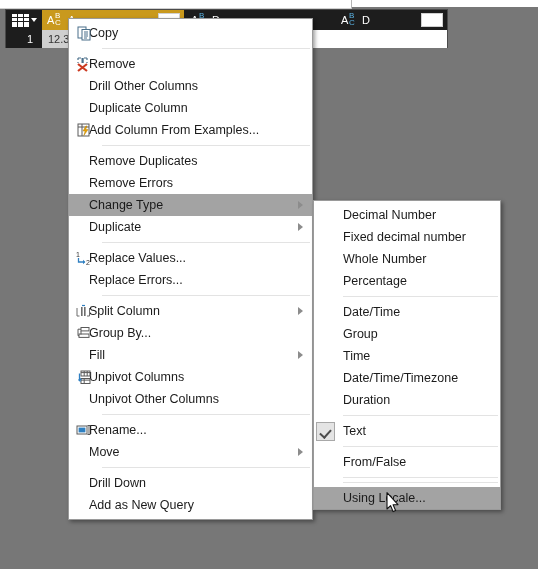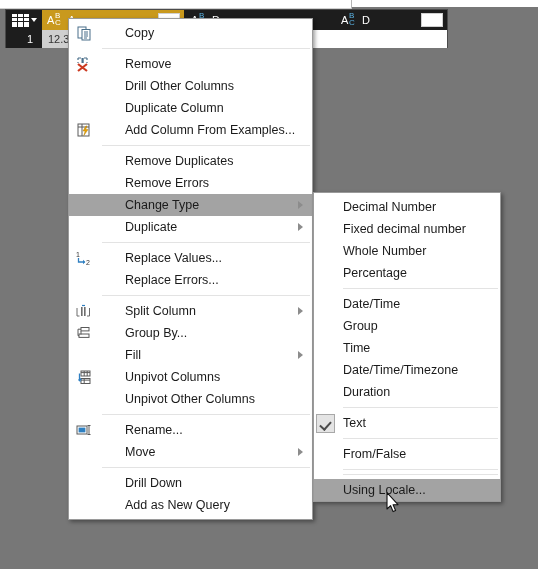--- a/index.html
+++ b/index.html
@@ -226,32 +226,32 @@
     border-left: 5px solid #8c8c8c;
   }
 
   
   #context-menu {
     left: 68px; top: 18px;
     width: 245px;
     padding: 3px 0 3px 0;
   }
   #context-menu .separator { margin-left: 33px; margin-right: 2px; }
-  #context-menu .menu-item { padding-left: 56px; }
+  #context-menu .menu-item { padding-left: 20px; }
   #context-menu .icon-slot {
     position: absolute;
     left: 6px; top: 50%;
     margin-top: -8px;
     width: 18px; height: 16px;
     display: flex; align-items: center; justify-content: center;
   }
 
   
   #change-type-submenu {
-    left: 313px; top: 192px;
+    left: 313px; top: 200px;
     width: 188px;
     padding: 3px 0 0 0;
   }
   #change-type-submenu .menu-item { padding-left: 29px; }
   #change-type-submenu .separator { margin-left: 29px; margin-right: 2px; }
   .check-box {
     position: absolute;
     left: 2px; top: 50%;
     margin-top: -9px;
     width: 19px; height: 19px;

